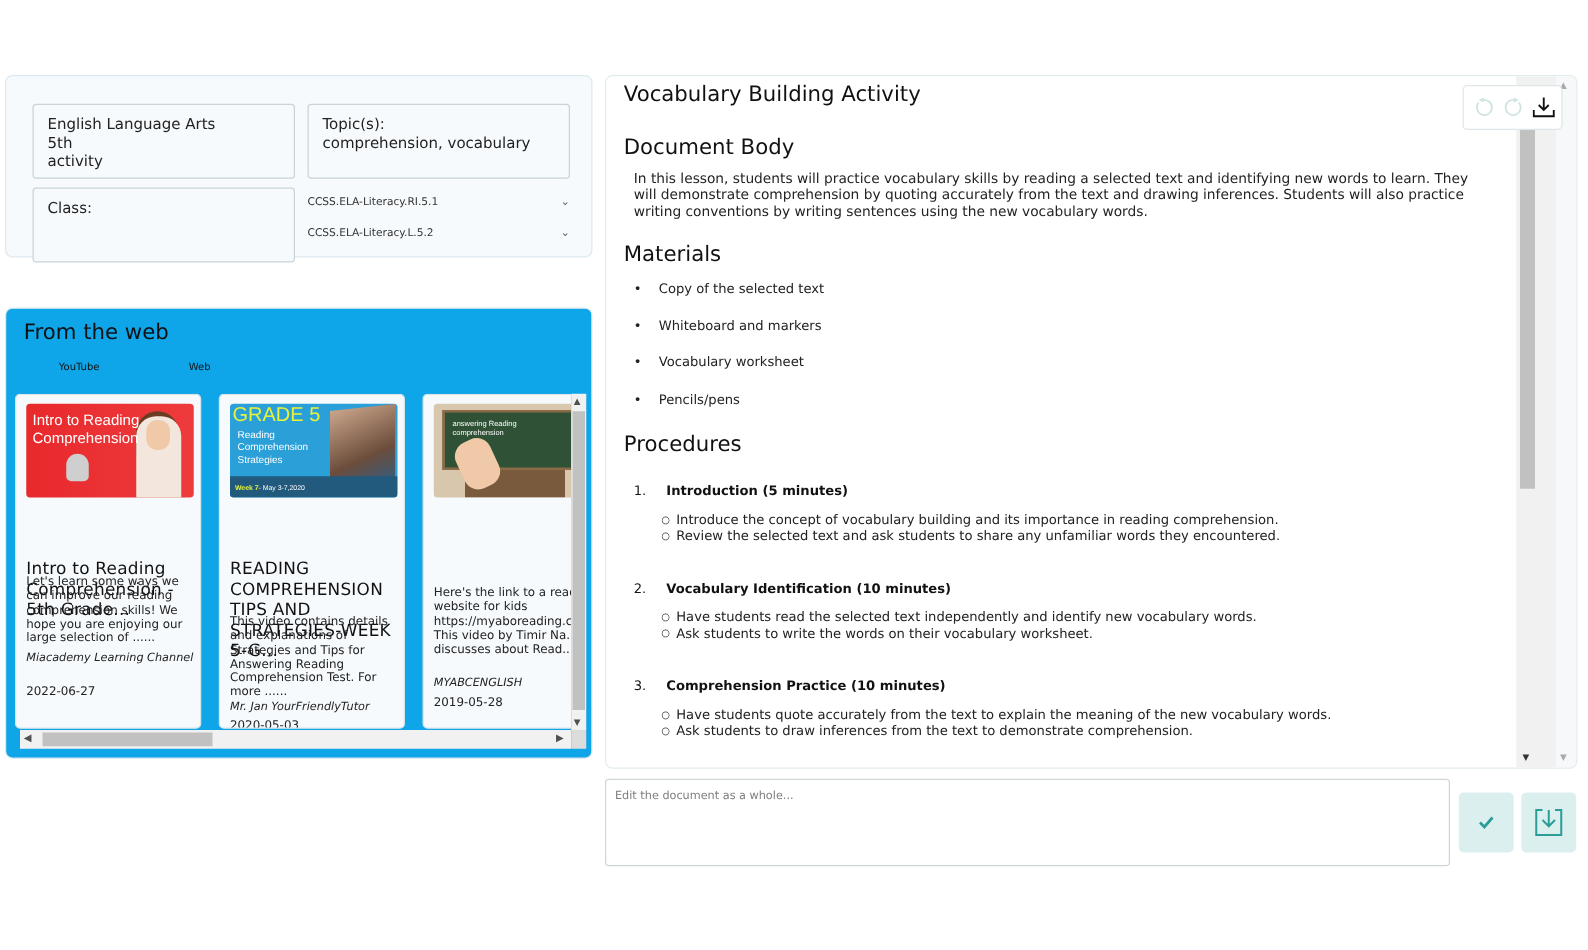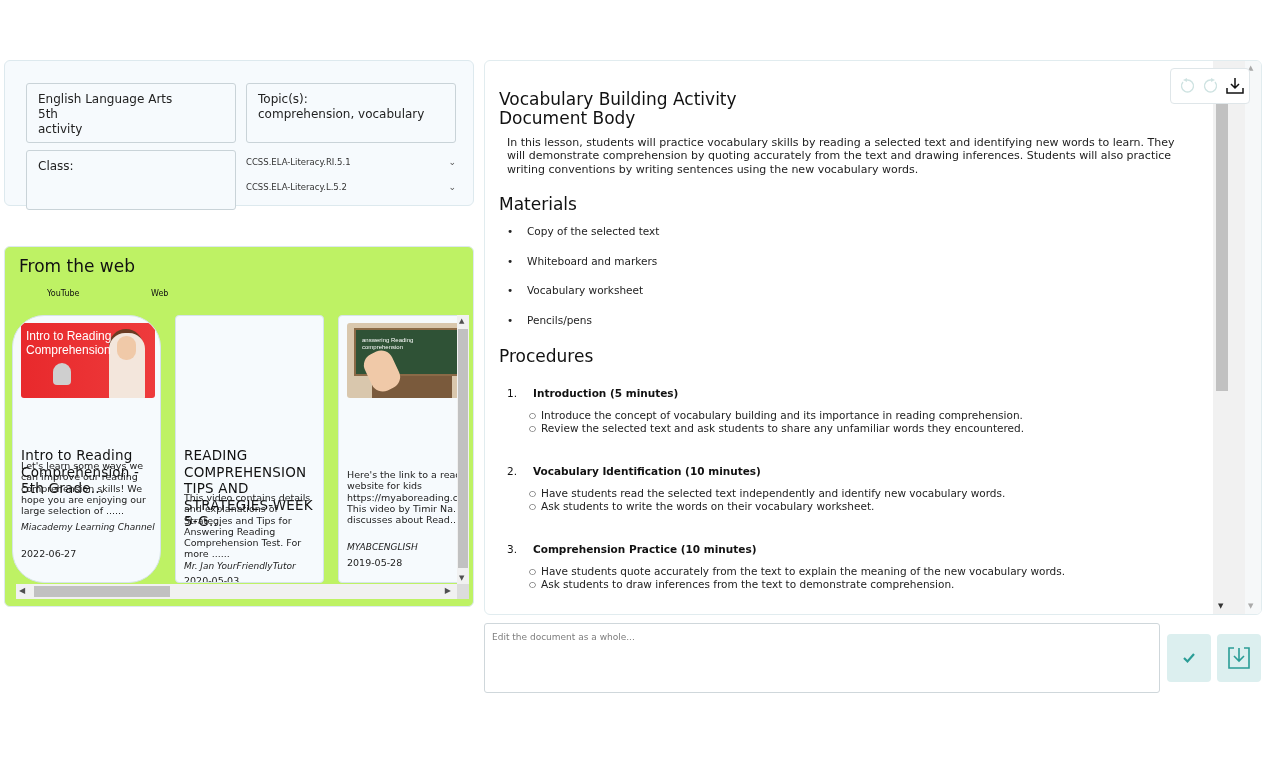--- a/index.html
+++ b/index.html
@@ -24,35 +24,35 @@
     font-size: 8.5px; color: #333; display: flex; justify-content: space-between; align-items: center;
     cursor: pointer;
   }
   .standard.s1 { top: 92px; }
   .standard.s2 { top: 117px; }
   .standard .chev { font-size: 9px; color: #555; margin-right: 2px; }
 
   
   .web-panel {
     position: absolute; left: 4px; top: 246px; width: 470px; height: 361px;
-    background: #bef264; border: 1px solid #dde9ee; border-radius: 6px; overflow: hidden;
+    background: #0ea5e9; border: 1px solid #dde9ee; border-radius: 6px; overflow: hidden;
   }
   .web-title { position: absolute; left: 14px; top: 9px; font-size: 17px; color: #111; }
   .web-tab { position: absolute; top: 42px; font-size: 8px; color: #111; cursor: pointer; }
   .web-tab.t1 { left: 42px; }
   .web-tab.t2 { left: 146px; }
 
   .cards-viewport {
     position: absolute; left: 7px; top: 68px; width: 445px; height: 269px; overflow: hidden;
   }
   .card {
     position: absolute; top: 0; width: 149px; height: 268px;
     background: #f6fafd; border: 1px solid #d6e4ea; border-radius: 4px; overflow: hidden;
   }
-  .card.c1 { left: 0; border-radius: 32px; }
+  .card.c1 { left: 0; }
   .card.c2 { left: 163px; }
   .card.c3 { left: 326px; }
   .thumb { position: absolute; left: 8px; top: 7px; width: 134px; height: 75px; border-radius: 3px; overflow: hidden; }
   .card-title {
     position: absolute; left: 8px; top: 86px; width: 140px;
     font-size: 13.5px; line-height: 16.5px; color: #111; letter-spacing: 0.2px; margin-top: 45px;
   }
   .card-desc { position: absolute; left: 8px; width: 138px; font-size: 9.5px; line-height: 11.3px; color: #222; }
   .card-author { position: absolute; left: 8px; width: 138px; font-size: 9px; line-height: 11px; font-style: italic; color: #222; }
   .card-date { position: absolute; left: 8px; font-size: 9.5px; color: #222; }
@@ -94,21 +94,21 @@
   .vscroll .arr.d { bottom: 2px; }
   .vscroll .thumb-v { position: absolute; left: 1px; top: 14px; width: 10px; height: 239px; background: #c1c1c1; cursor: pointer; }
   .scroll-corner { position: absolute; left: 452px; top: 337px; width: 12px; height: 15px; background: #dcdcdc; }
 
   
   .doc-panel {
     position: absolute; left: 484px; top: 60px; width: 778px; height: 555px;
     background: #ffffff; border: 1px solid #e1ecef; border-radius: 6px; overflow: hidden;
   }
   .doc-content { position: absolute; left: 14px; top: 0; width: 700px; }
-  .doc-title { position: absolute; top: 28px; font-size: 17px; color: #111; white-space: nowrap; text-align: right; }
+  .doc-title { position: absolute; top: 5px; font-size: 17px; color: #111; white-space: nowrap; text-align: right; }
   .h2 { position: absolute; font-size: 17px; color: #111; white-space: nowrap; text-align: right; }
   .h2.body-h { top: 47px; }
   .h2.mat-h { top: 133px; }
   .h2.proc-h { top: 285px; }
   .doc-para { position: absolute; left: 8px; top: 75px; width: 680px; font-size: 11px; line-height: 13.4px; color: #222; }
   .mat-item { position: absolute; left: 8px; font-size: 10.5px; color: #222; white-space: nowrap; }
   .mat-item .dot { display: inline-block; width: 20px; }
   .step-h { position: absolute; left: 8px; font-size: 10.5px; color: #111; font-weight: bold; white-space: nowrap; }
   .step-h .num { display: inline-block; width: 26px; font-weight: normal; }
   .sub-item { position: absolute; left: 30px; font-size: 10.5px; line-height: 13.4px; color: #222; white-space: nowrap; }
@@ -184,20 +184,27 @@
         <div class="bot"></div>
         <div class="t">Intro to Reading Comprehension</div>
       </div>
       <div class="card-title">Intro to Reading Comprehension - 5th Grade...</div>
       <div class="card-desc" style="top:144px">Let's learn some ways we can improve our reading comprehension skills! We hope you are enjoying our large selection of ......</div>
       <div class="card-author" style="top:206px">Miacademy Learning Channel</div>
       <div class="card-date" style="top:232px">2022-06-27</div>
     </div>
 
     <div class="card c2">
+      <div class="thumb th2">
+        <div class="photo"></div>
+        <div class="g5">GRADE 5</div>
+        <div class="sub" style="width:60px">Reading Comprehension Strategies</div>
+        <div class="band"></div>
+        <div class="wk"><b>Week 7</b><span>- May 3-7,2020</span></div>
+      </div>
       <div class="card-title">READING COMPREHENSION TIPS AND STRATEGIES-WEEK 5-G...</div>
       <div class="card-desc" style="top:176px">This video contains details and explanations of Strategies and Tips for Answering Reading Comprehension Test. For more ......</div>
       <div class="card-author" style="top:245px">Mr. Jan YourFriendlyTutor</div>
       <div class="card-date" style="top:259px">2020-05-03</div>
     </div>
 
     <div class="card c3">
       <div class="thumb th3">
         <div class="board"></div>
         <div class="bt" style="width:70px">answering Reading comprehension</div>

